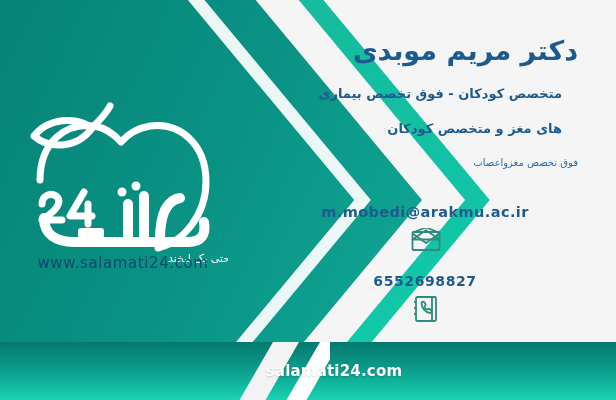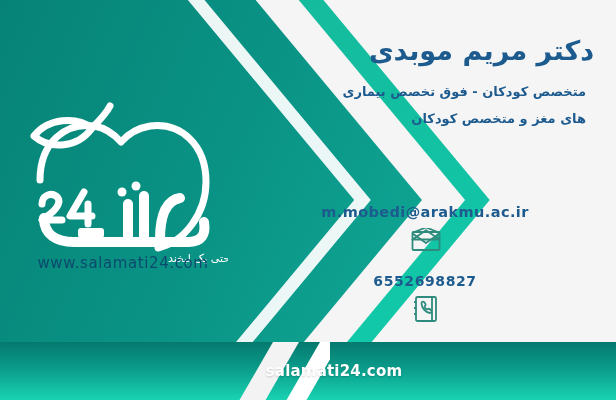--- a/index.html
+++ b/index.html
@@ -114,39 +114,39 @@
     color: #0c4a6e;
     font-size: 15px;
     letter-spacing: 0.6px;
     direction: ltr;
     font-family: "DejaVu Sans", "Liberation Sans", sans-serif;
   }
 
   
   .content {
     position: absolute;
-    right: 22px;
+    right: 38px;
     top: 34px;
     width: 330px;
     text-align: right;
   }
   .doctor-name {
     color: #1d5b8f;
     font-size: 27px;
     font-weight: bold;
     line-height: 1.25;
     margin: 0 0 14px 0;
     letter-spacing: -0.2px;
   }
   .specialty {
     color: #1d5b8f;
     font-size: 13px;
     font-weight: bold;
     line-height: 1.5;
-    margin: 8px;
+    margin: 16px;
   }
   .specialty-sub {
     color: #2a6ea8;
     font-size: 10px;
     line-height: 1.6;
     margin: 3px 0 0 0;
   }
 
   
   .contacts {
@@ -243,20 +243,21 @@
 
       <text x="150" y="170" fill="#ffffff" font-size="11" text-anchor="end" font-family="DejaVu Sans, Liberation Sans, sans-serif">براحتی یک لبخند</text>
     </svg>
     <div class="logo-url">www.salamati24.com</div>
   </div>
 
   <div class="content">
     <h1 class="doctor-name">دکتر مریم موبدی</h1>
     <p class="specialty">متخصص کودکان - فوق تخصص بیماری</p>
     <p class="specialty">های مغز و متخصص کودکان</p>
+    <p class="specialty-sub">فوق تخصص مغزواعصاب</p>
   </div>
 
   <div class="contacts">
 
     <div class="row">
       <div class="txt txt-email">m.mobedi@arakmu.ac.ir</div>
       <div class="ico">
         <svg width="30" height="24" viewBox="0 0 30 24" fill="none" stroke="#2e8b7d" stroke-width="1.8" stroke-linejoin="round">
           <rect x="1.5" y="4" width="27" height="18" rx="1"></rect>
           <path d="M1.5 5.5 L15 15 L28.5 5.5"></path>

